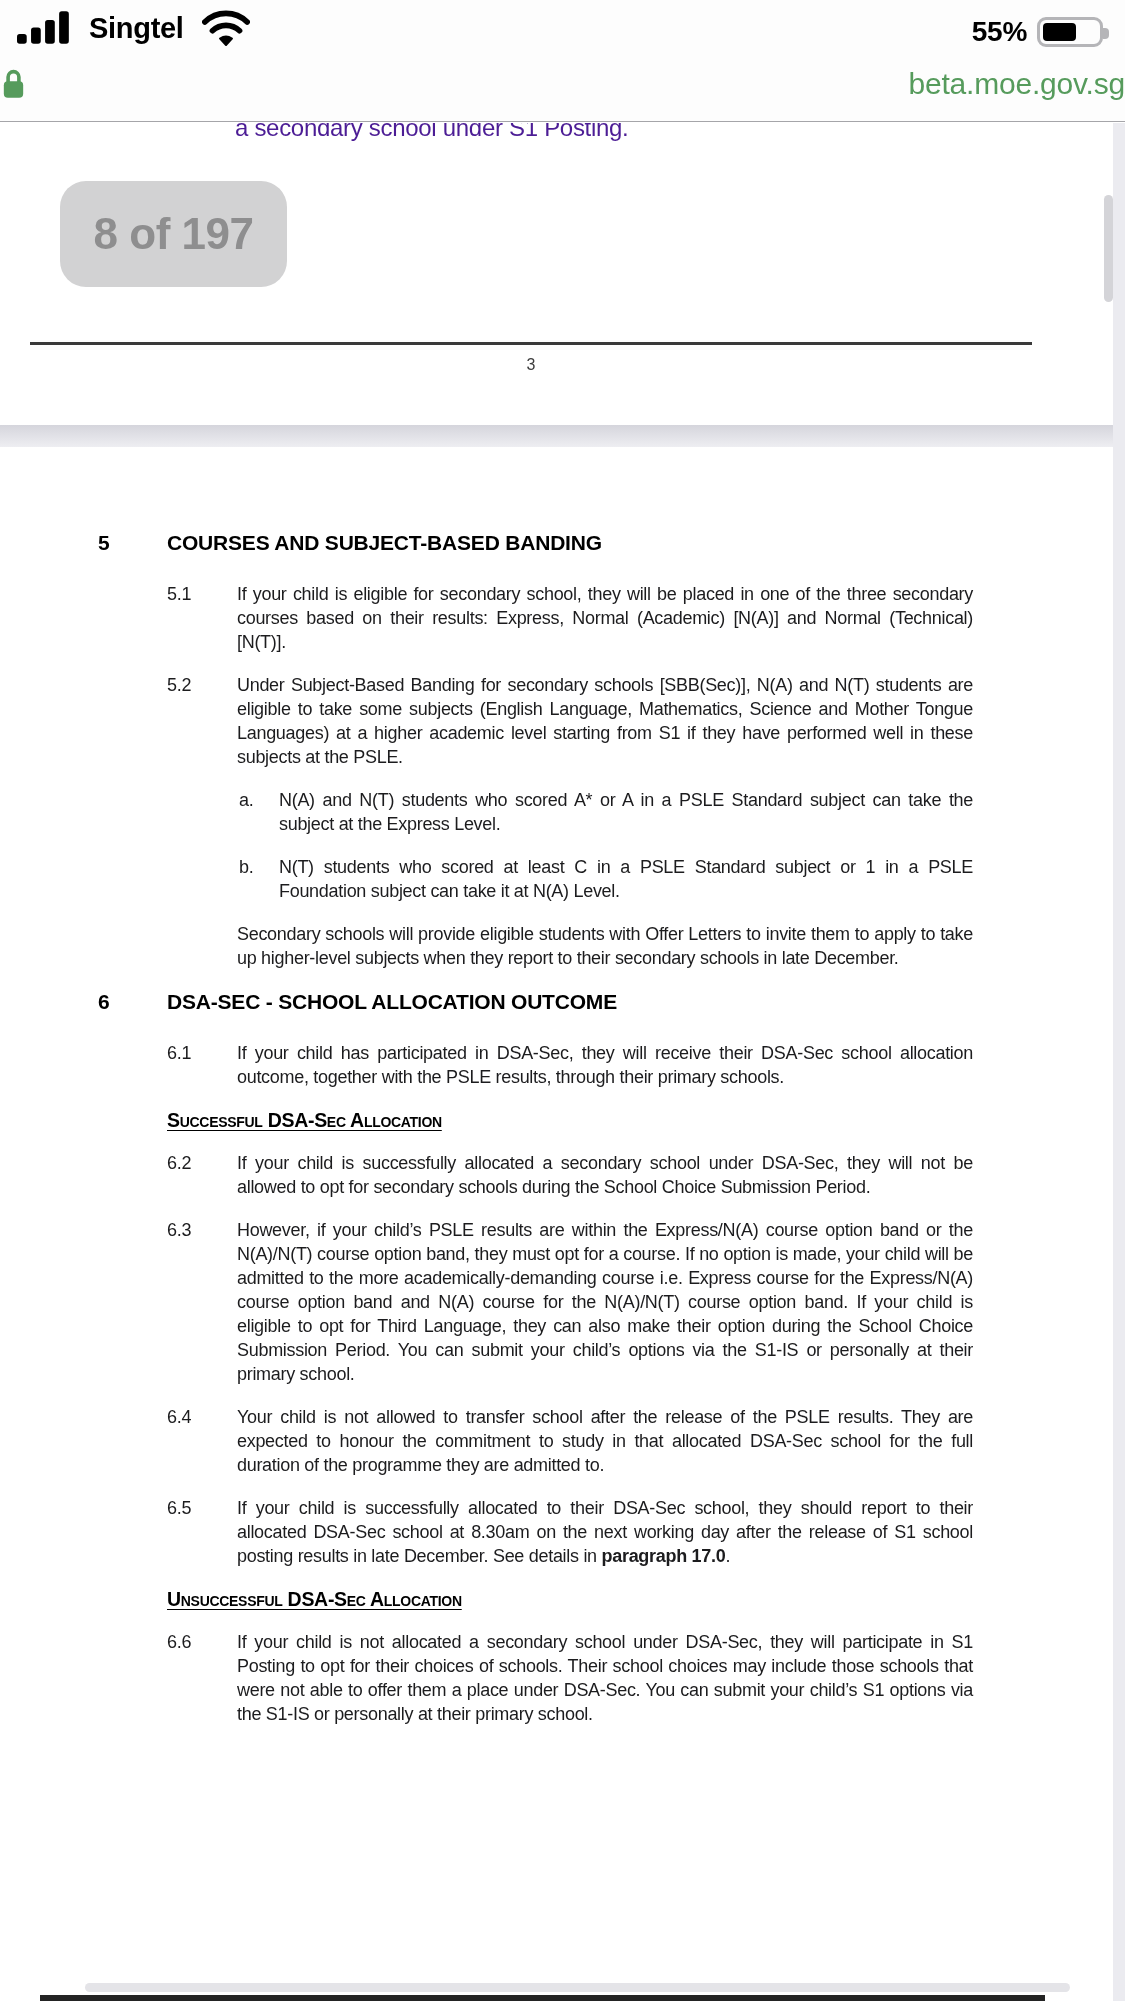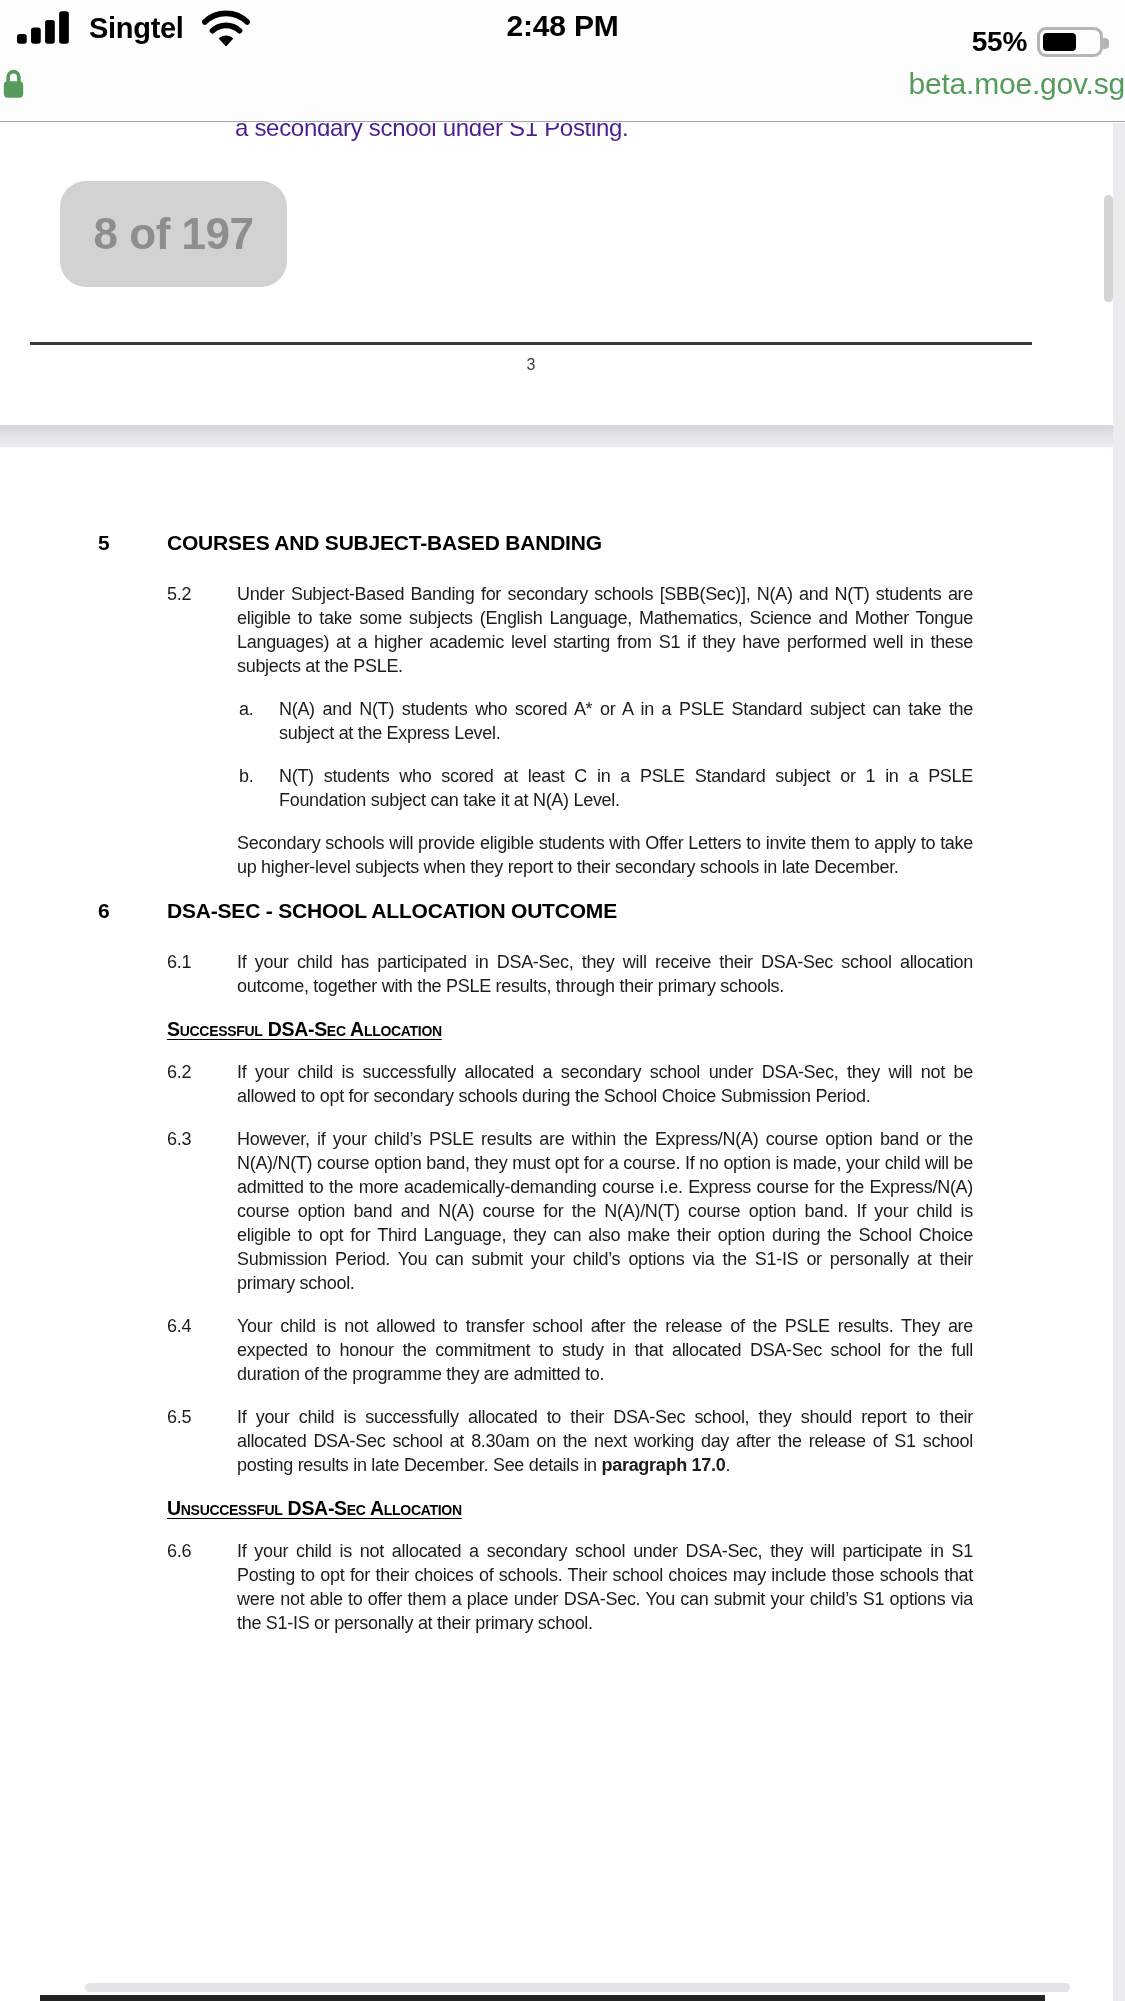--- a/index.html
+++ b/index.html
@@ -8,21 +8,21 @@
   .screen { position:relative; width:1125px; height:2001px; background:#fff; overflow:hidden; }
 
   
   .chrome { position:absolute; top:0; left:0; width:1125px; height:122px;
             background:#fdfdfd; border-bottom:1px solid #a5a5a9; z-index:30; }
   .status-bar { position:absolute; top:0; left:0; width:100%; height:54px; }
   .sb-left { position:absolute; left:17px; top:10px; display:flex; align-items:center; gap:18px; }
   .carrier { font-size:29px; font-weight:600; color:#000; letter-spacing:-0.3px; }
   .sb-time { position:absolute; left:0; top:9px; width:100%; text-align:center;
              font-size:30px; font-weight:700; color:#000; letter-spacing:-0.2px; pointer-events:none; }
-  .sb-right { position:absolute; right:22px; top:26px; display:flex; align-items:center; gap:10px; }
+  .sb-right { position:absolute; right:22px; top:16px; display:flex; align-items:center; gap:10px; }
   .batt-pct { font-size:28px; font-weight:700; color:#000; letter-spacing:-0.3px; }
   .battery { position:relative; width:66px; height:30px; border:3px solid #b5b5b8; border-radius:9px; }
   .battery .fill { position:absolute; left:3px; top:3px; bottom:3px; width:55%; background:#000; border-radius:4px; }
   .battery .nub { position:absolute; right:-9px; top:8px; width:6px; height:11px;
                   background:#b5b5b8; border-radius:0 4px 4px 0; }
 
   .url-bar { position:absolute; top:54px; left:0; width:100%; height:60px;
              display:flex; align-items:center; justify-content:space-between; gap:9px; cursor:pointer; }
   .url-domain { font-size:30px; font-weight:500; color:#569b5c; letter-spacing:-0.2px; }
 
@@ -82,21 +82,20 @@
           <rect x="26" y="8" width="9" height="22" rx="2.5" fill="#000"></rect>
           <rect x="39" y="0" width="9" height="30" rx="2.5" fill="#000"></rect>
         </svg>
         <span class="carrier">Singtel</span>
         <svg width="48" height="36" viewBox="0 0 34 25">
           <path d="M2 8.2 a21.5 21.5 0 0 1 30 0" stroke="#000" stroke-width="4" fill="none" stroke-linecap="round"></path>
           <path d="M7.4 14.4 a14 14 0 0 1 19.2 0" stroke="#000" stroke-width="4" fill="none" stroke-linecap="round"></path>
           <path d="M12.8 20 a7.5 7.5 0 0 1 8.4 0 L17 24.6 Z" fill="#000" stroke="#000" stroke-width="1.4" stroke-linejoin="round"></path>
         </svg>
       </div>
-      <div class="sb-time">2:48 PM</div>
       <div class="sb-right">
         <span class="batt-pct">55%</span>
         <div class="battery">
           <div class="fill"></div>
           <div class="nub"></div>
         </div>
       </div>
     </div>
 
     <div class="url-bar">
@@ -119,20 +118,24 @@
     <div class="page-gap"></div>
 
     <div class="page page2">
       <div class="doc" id="doc">
           <div>
             <div class="heading">
               <span class="h-num">5</span>
               <span>COURSES AND SUBJECT-BASED BANDING</span>
             </div>
             <div class="body-block">
+              <div class="clause">
+                <span class="lbl">5.1</span>
+                <div class="txt">If your child is eligible for secondary school, they will be placed in one of the three secondary courses based on their results: Express, Normal (Academic) [N(A)] and Normal (Technical) [N(T)].</div>
+              </div>
               <div class="clause">
                 <span class="lbl">5.2</span>
                 <div class="txt">Under Subject-Based Banding for secondary schools [SBB(Sec)], N(A) and N(T) students are eligible to take some subjects (English Language, Mathematics, Science and Mother Tongue Languages) at a higher academic level starting from S1 if they have performed well in these subjects at the PSLE.</div>
               </div>
               <div class="alpha">
                 <span class="lbl">a.</span>
                 <div class="txt">N(A) and N(T) students who scored A* or A in a PSLE Standard subject can take the subject at the Express Level.</div>
               </div>
               <div class="alpha">
                 <span class="lbl">b.</span>

